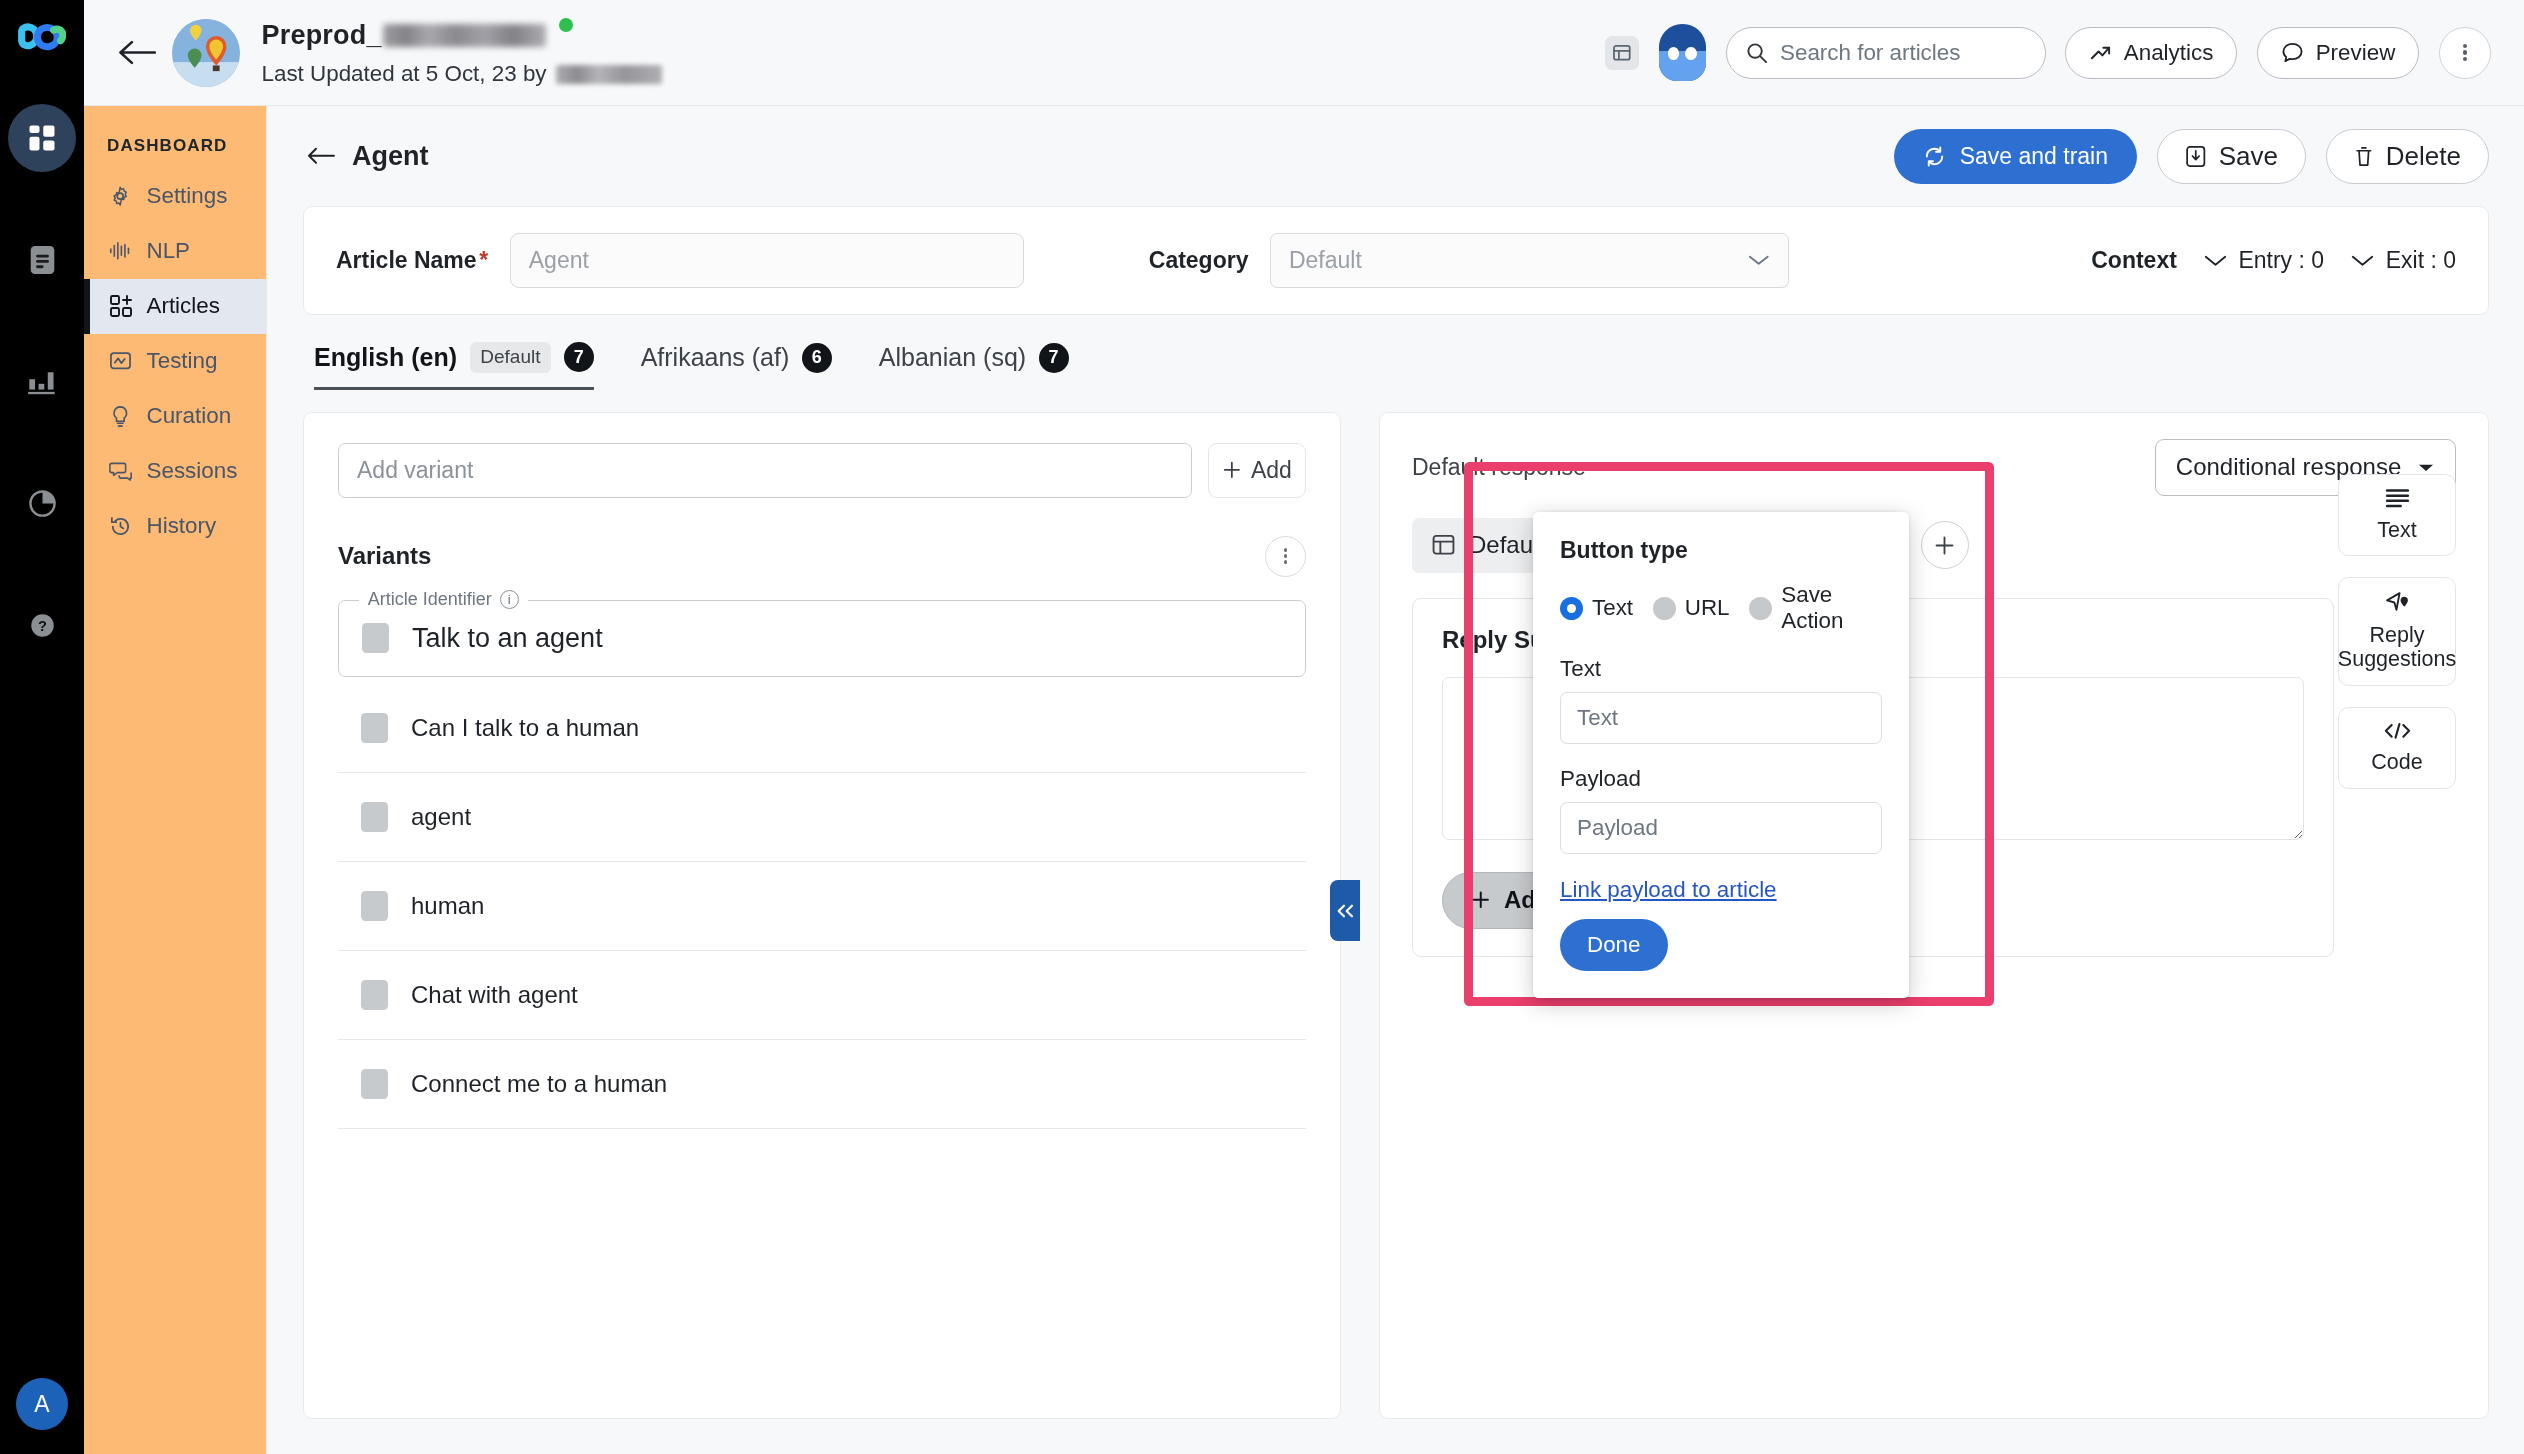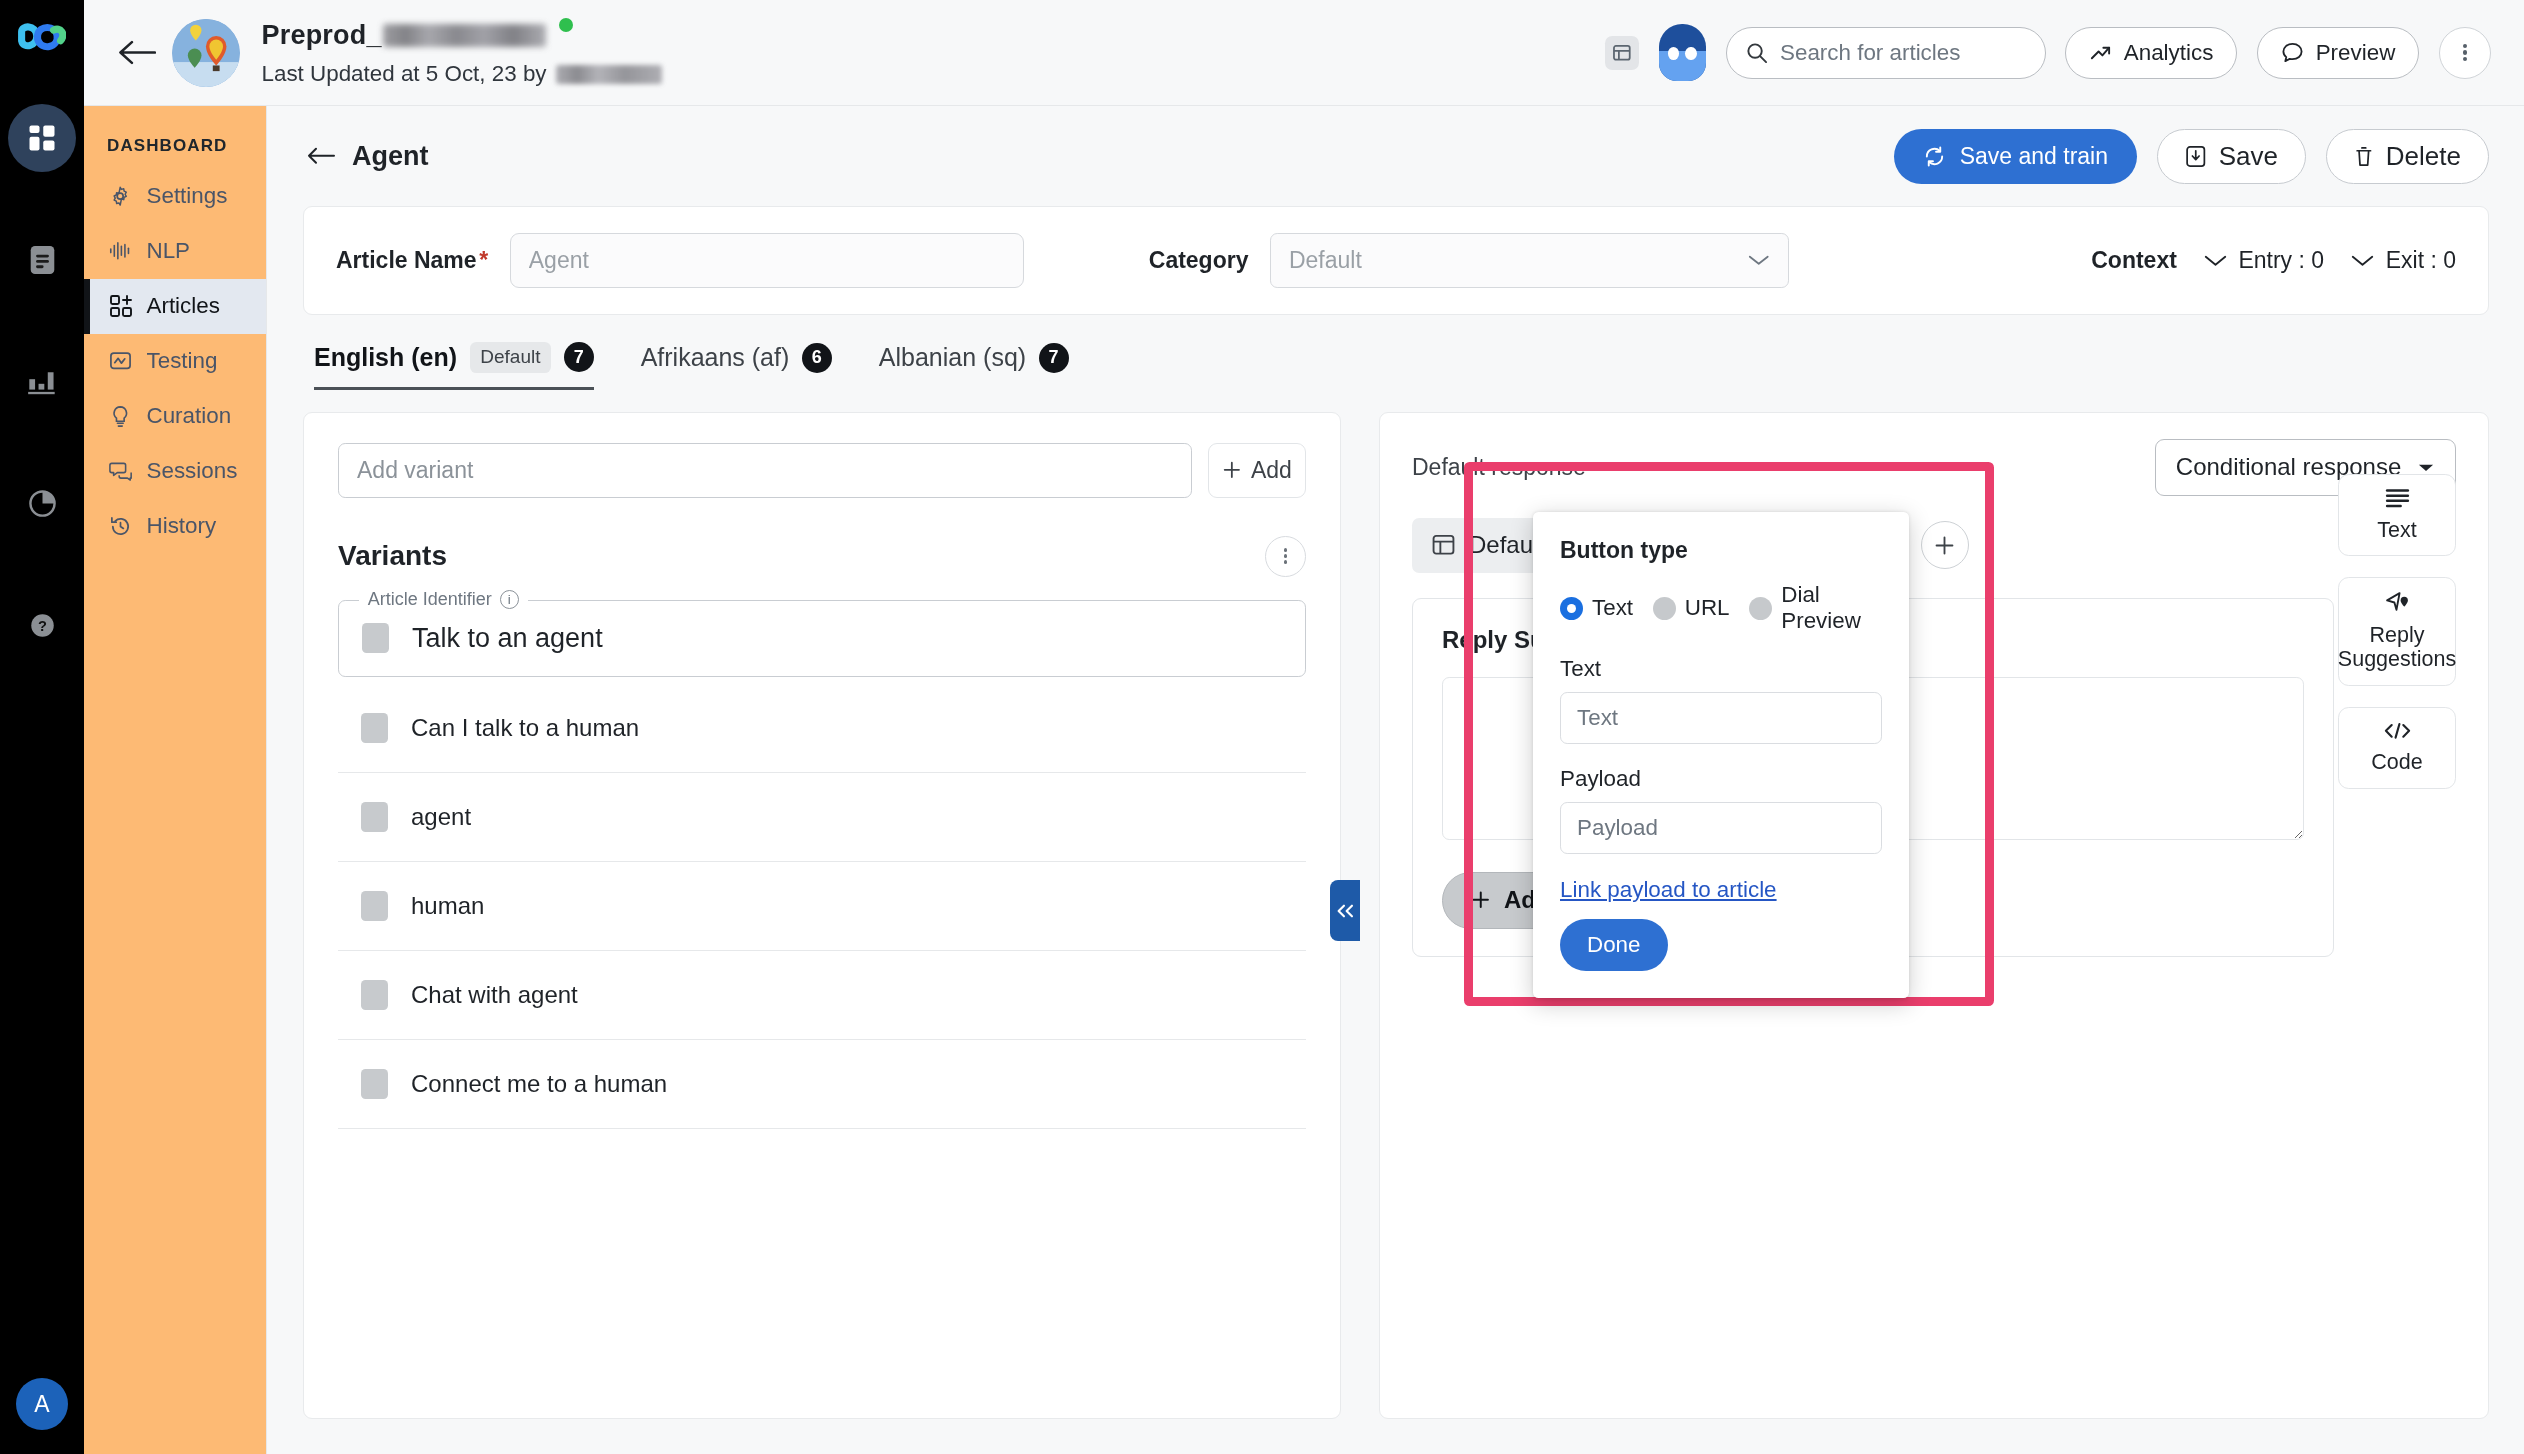--- a/index.html
+++ b/index.html
@@ -168,21 +168,21 @@
     flex: 1; height: 55px; border: 0.9px solid #c9cdd2; border-radius: 7.2px; background: #fff;
     font-size: 23px; font-family: inherit; padding: 0 18px; outline: none; color: #1f2328;
   }
   .addvar-input::placeholder { color: #8b9299; }
   .add-btn {
     height: 55px; min-width: 98px; border: 0.9px solid #e2e5e8; border-radius: 9px; background: #fff;
     display: flex; align-items: center; justify-content: center; gap: 9px; font-size: 23px; color:#3d4248; cursor:pointer;
   }
 
   .variants-head { display:flex; align-items:center; margin-top: 38px; }
-  .variants-title { font-size: 28px; font-weight: bold; }
+  .variants-title { font-size: 24px; font-weight: bold; }
   .round-kebab {
     margin-left:auto; width: 41px; height: 41px; border-radius: 50%; border: 0.9px solid #d8dbdf;
     display:flex; flex-direction: column; align-items:center; justify-content:center; cursor:pointer; background:#fff;
   }
   .round-kebab i { width:3.6px;height:3.6px;border-radius:50%;background:#6b7279;display:block;margin:1.3px 0; }
 
   .identifier-box {
     margin-top: 23px; border: 0.9px solid #c9cdd2; border-radius: 7.2px; height: 77px;
     display: flex; align-items: center; padding: 0 23px; position: relative;
   }
@@ -783,21 +783,21 @@
       <label class="radio-opt">
         <span class="radio on"></span>
         <span>Text</span>
       </label>
       <label class="radio-opt">
         <span class="radio"></span>
         <span>URL</span>
       </label>
       <label class="radio-opt">
         <span class="radio"></span>
-        <span>Dial Preview</span>
+        <span>Save Action</span>
       </label>
     </div>
 
     <div class="pop-field-label">Text</div>
     <input class="pop-input" type="text" placeholder="Text" style="">
 
     <div class="pop-field-label">Payload</div>
     <input class="pop-input" type="text" placeholder="Payload" style="">
 
     <a class="pop-link">Link payload to article</a>

